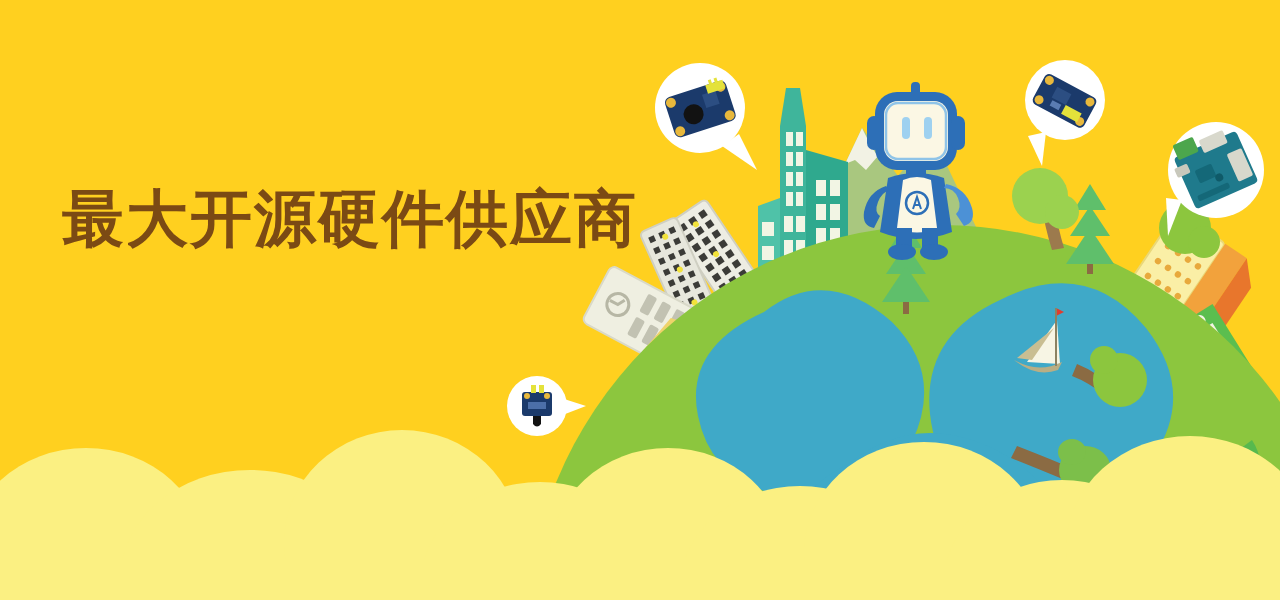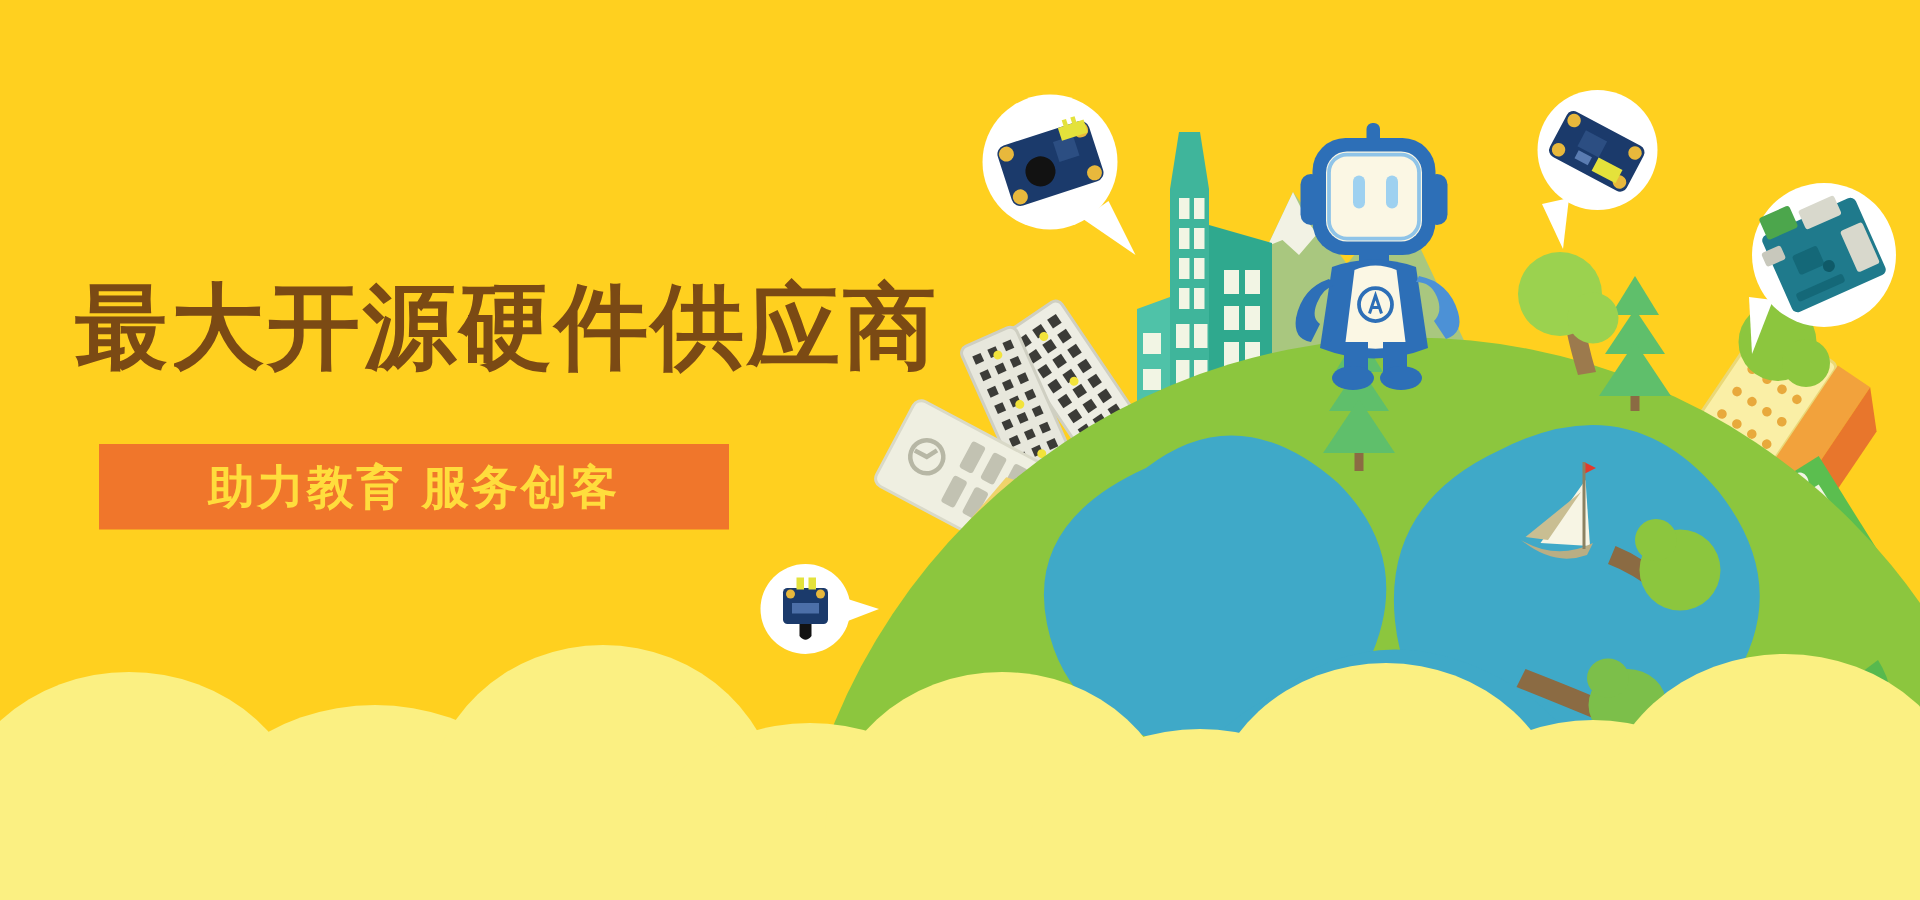--- a/index.html
+++ b/index.html
@@ -8,21 +8,21 @@
     font-family:"Liberation Sans","DejaVu Sans",sans-serif;
     background:#FFD01F;
   }
   #banner{
     position:relative;width:1280px;height:600px;overflow:hidden;
     background:#FFD01F;
   }
   #art{position:absolute;inset:0;width:1280px;height:600px;}
   .text-layer{position:absolute;left:0;top:0;width:1280px;height:600px;pointer-events:none;}
   #headline{
-    position:absolute;left:50px;top:186px;
+    position:absolute;left:62px;top:186px;
     font-size:62px;line-height:1.05;font-weight:bold;
     letter-spacing:2px;color:#7B4A14;white-space:nowrap;
   }
   #tagline-box{
     position:absolute;left:66px;top:296px;width:420px;height:57px;
     background:#F0762B;
   }
   #tagline{
     position:absolute;left:0;top:0;width:420px;height:57px;
     display:flex;align-items:center;justify-content:center;
@@ -492,18 +492,15 @@
         <ellipse cx="1290" cy="586" rx="110" ry="100"></ellipse>
         <rect x="0" y="560" width="1280" height="60"></rect>
       </g>
 
     </g>
   </svg>
 
   <div class="text-layer">
     <div id="headline">最大开源硬件供应商</div>
 
-    <div id="tagline-box">
-      <div id="tagline">助力教育  服务创客</div>
-    </div>
   </div>
 
 </div>
 
 </body></html>

